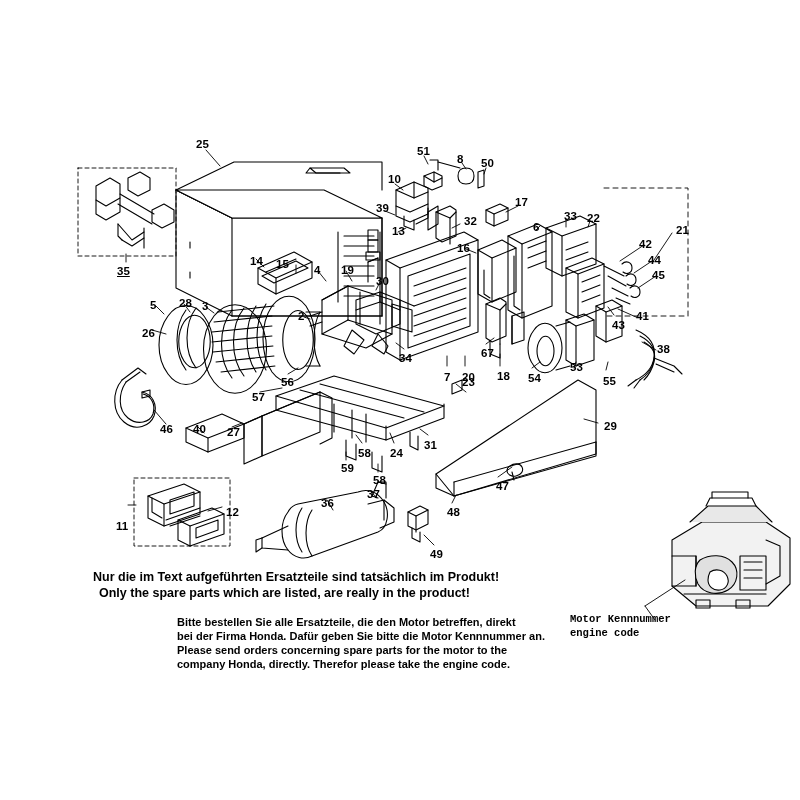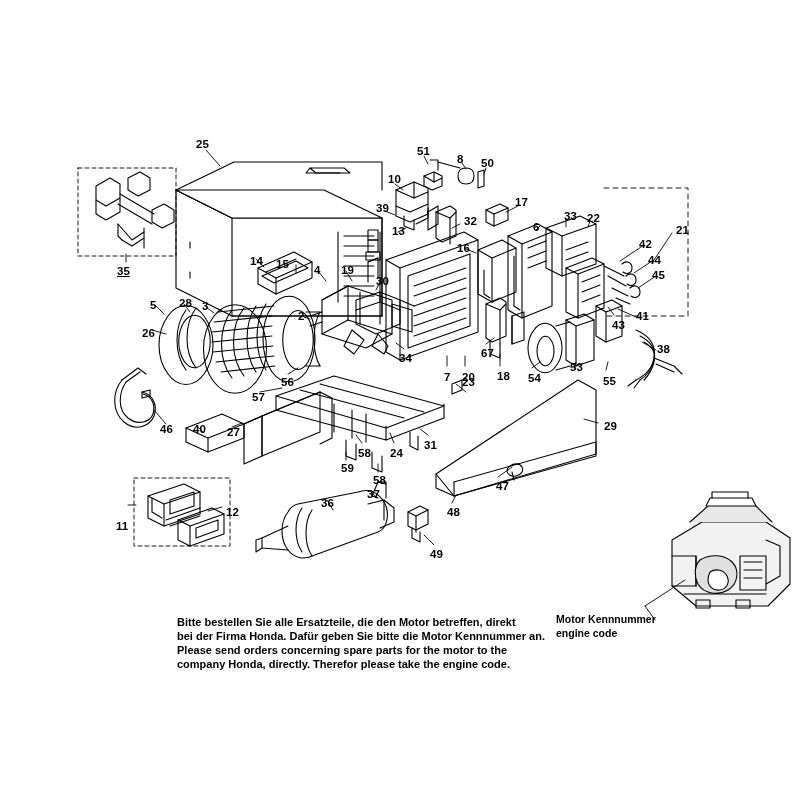--- a/index.html
+++ b/index.html
@@ -439,23 +439,25 @@
   <div class="callout" style="left:341px;top:463px;">59</div>
   <div class="callout" style="left:373px;top:475px;">58</div>
   <div class="callout" style="left:496px;top:481px;">47</div>
   <div class="callout" style="left:116px;top:505px;margin-top:16px;">11</div>
   <div class="callout" style="left:226px;top:507px;">12</div>
   <div class="callout" style="left:321px;top:498px;">36</div>
   <div class="callout" style="left:367px;top:489px;">37</div>
   <div class="callout" style="left:447px;top:507px;">48</div>
   <div class="callout" style="left:430px;top:549px;">49</div>
 
+  <div class="note note-main" style="left:93px;top:570px;">Nur die im Text aufgeführten Ersatzteile sind tatsächlich im Produkt!</div>
+  <div class="note note-main" style="left:99px;top:586px;">Only the spare parts which are listed, are really in the product!</div>
 
   <div class="note note-small" style="left:177px;top:615px;">Bitte bestellen Sie alle Ersatzteile, die den Motor betreffen, direkt
 bei der Firma Honda. Dafür geben Sie bitte die Motor Kennnummer an.
 Please send orders concerning spare parts for the motor to the
 company Honda, directly. Therefor please take the engine code.</div>
 
 
-  <div class="engine-label" style="left:556px;top:613px;">Motor Kennnummer
+  <div class="engine-label" style="left:570px;top:613px;font-family:Liberation Mono, monospace;">Motor Kennnummer
 engine code</div>
 
 </div>
 
 </body></html>

